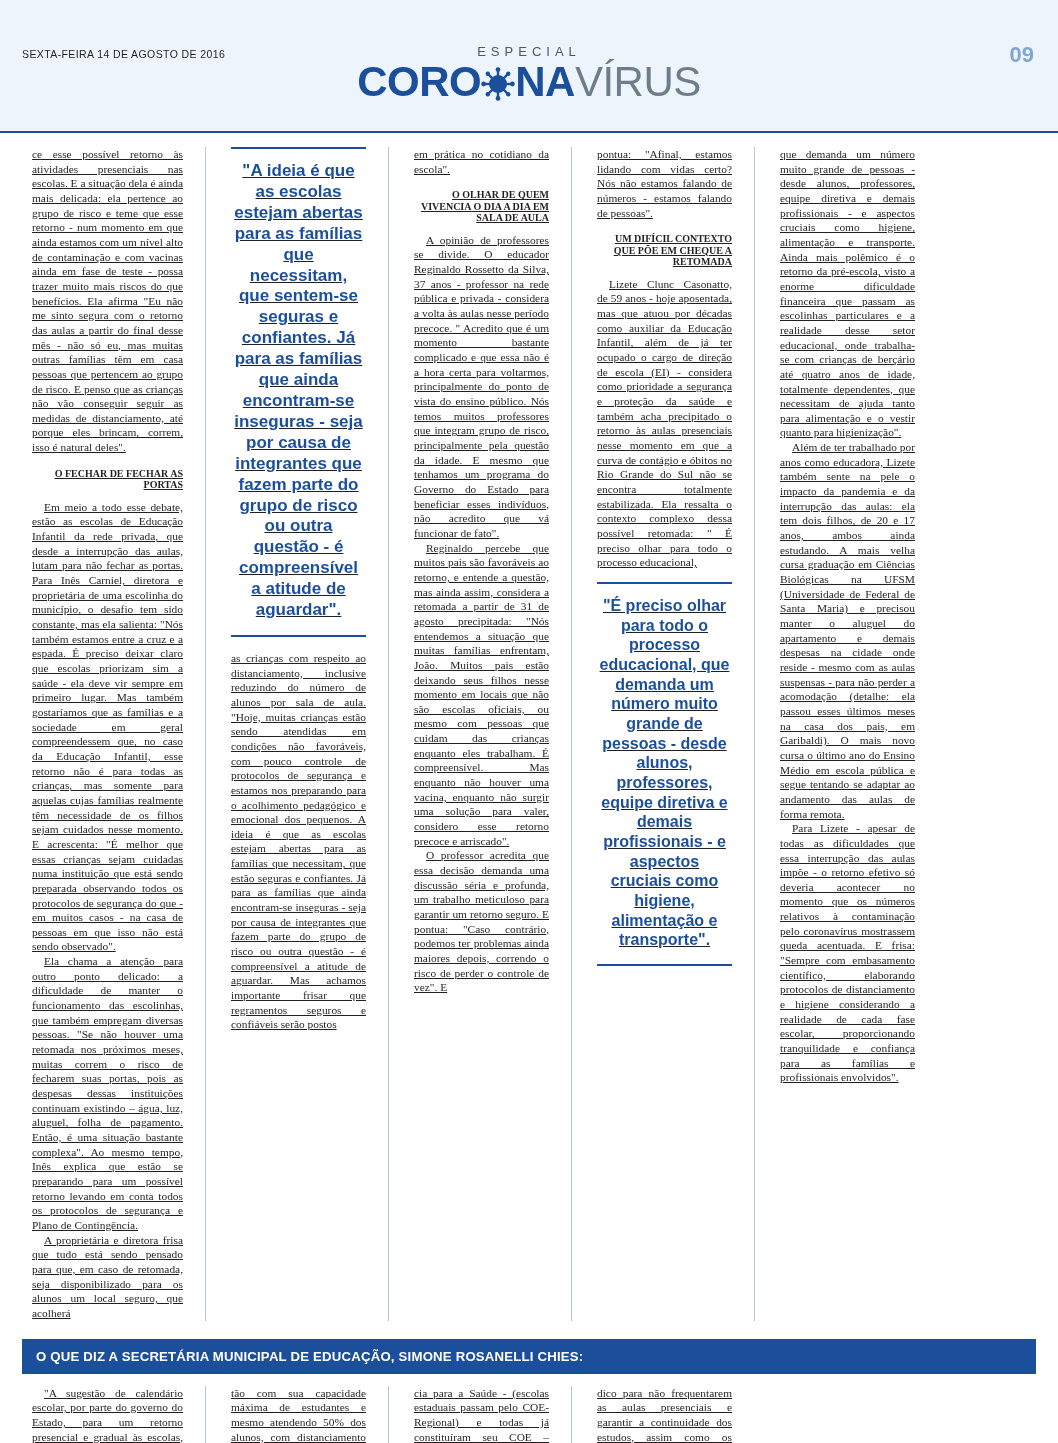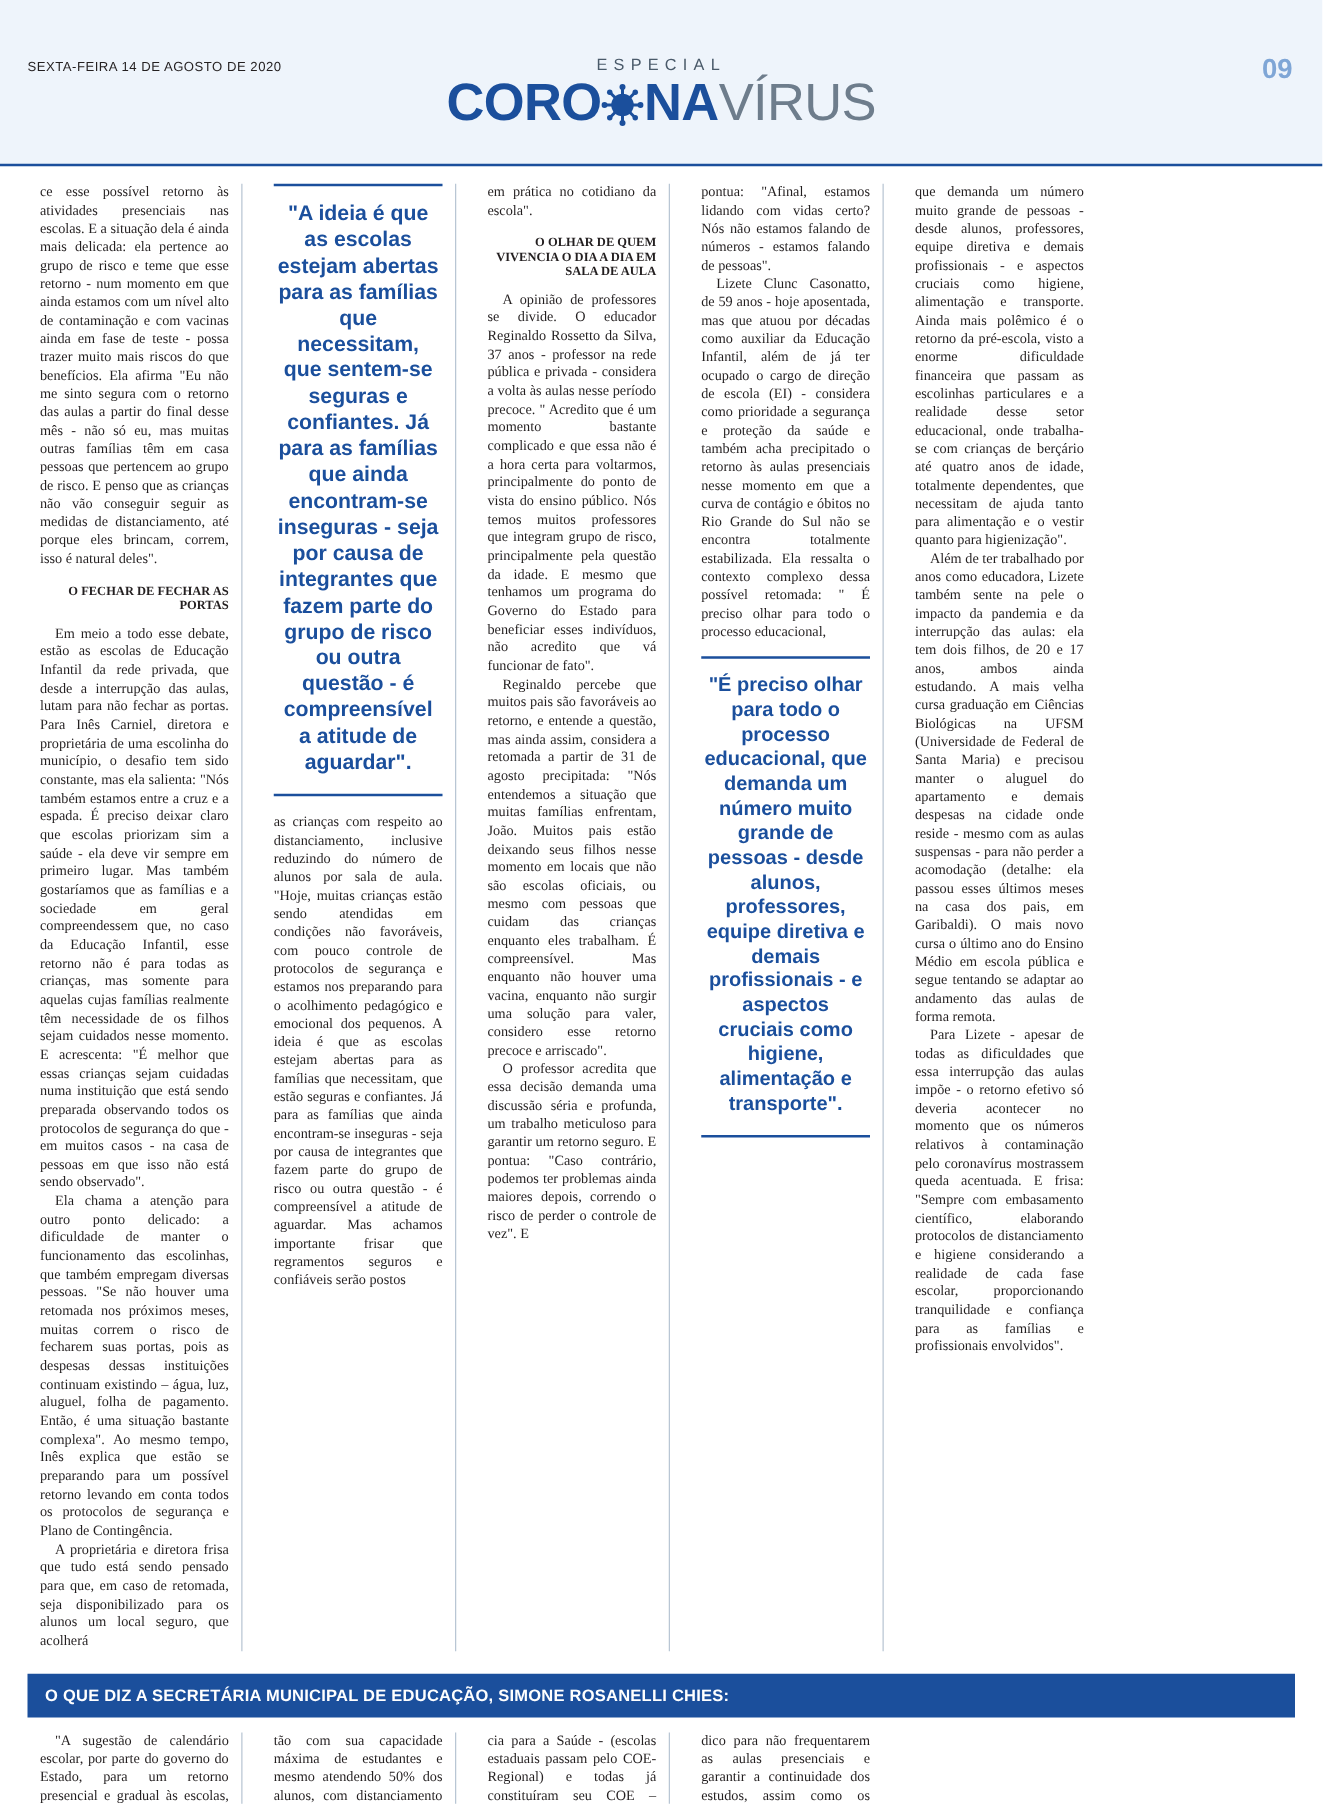--- a/index.html
+++ b/index.html
@@ -69,21 +69,22 @@
     color: #7fa6d6;
   }
 
   
   .page {
     position: relative;
     padding: 14px 22px 0 22px;
   }
   .cols {
     display: flex;
-    gap: 0;
+    gap: 12px;
+    text-decoration: underline;
   }
   .col {
     width: 171px;
     padding: 0 10px;
     position: relative;
   }
   .col + .col { border-left: 1px solid #b9c6d4; padding-left: 25px; }
 
   p {
     margin: 0;
@@ -137,21 +138,21 @@
   }
   .lower {
     padding: 12px 22px 0 22px;
   }
   .lower .cols .col { width: 171px; }
 </style>
 </head>
 <body>
 
 <div class="masthead">
-  <div class="masthead-date">SEXTA-FEIRA 14 DE AGOSTO DE 2020</div>
+  <div class="masthead-date">SEXTA-FEIRA 14 DE AGOSTO DE 2016</div>
 
   <div class="masthead-center">
     <div class="masthead-kicker">ESPECIAL</div>
     <div class="masthead-logo">
       <span class="logo-corona">CORO</span><span class="virus-dot"><svg width="34" height="34" viewBox="0 0 34 34" aria-hidden="true">
             <g stroke="#1b4f9c" stroke-width="2.4">
               <line x1="17" y1="2" x2="17" y2="32"></line>
               <line x1="2" y1="17" x2="32" y2="17"></line>
               <line x1="6.4" y1="6.4" x2="27.6" y2="27.6"></line>
               <line x1="27.6" y1="6.4" x2="6.4" y2="27.6"></line>
@@ -191,20 +192,21 @@
     <div class="col">
       <p>em prática no cotidiano da escola".</p>
       <h2 class="subhead">O OLHAR DE QUEM VIVENCIA O DIA A DIA EM SALA DE AULA</h2>
       <p class="indent">A opinião de professores se divide. O educador Reginaldo Rossetto da Silva, 37 anos - professor na rede pública e privada - considera a volta às aulas nesse período precoce. " Acredito que é um momento bastante complicado e que essa não é a hora certa para voltarmos, principalmente do ponto de vista do ensino público. Nós temos muitos professores que integram grupo de risco, principalmente pela questão da idade. E mesmo que tenhamos um programa do Governo do Estado para beneficiar esses indivíduos, não acredito que vá funcionar de fato".</p>
       <p class="indent">Reginaldo percebe que muitos pais são favoráveis ao retorno, e entende a questão, mas ainda assim, considera a retomada a partir de 31 de agosto precipitada: "Nós entendemos a situação que muitas famílias enfrentam, João. Muitos pais estão deixando seus filhos nesse momento em locais que não são escolas oficiais, ou mesmo com pessoas que cuidam das crianças enquanto eles trabalham. É compreensível. Mas enquanto não houver uma vacina, enquanto não surgir uma solução para valer, considero esse retorno precoce e arriscado".</p>
       <p class="indent">O professor acredita que essa decisão demanda uma discussão séria e profunda, um trabalho meticuloso para garantir um retorno seguro. E pontua: "Caso contrário, podemos ter problemas ainda maiores depois, correndo o risco de perder o controle de vez". E</p>
     </div>
 
     <div class="col">
       <p>pontua: "Afinal, estamos lidando com vidas certo? Nós não estamos falando de números - estamos falando de pessoas".</p>
+      <h2 class="subhead">UM DIFÍCIL CONTEXTO QUE PÕE EM CHEQUE A RETOMADA</h2>
       <p class="indent">Lizete Clunc Casonatto, de 59 anos - hoje aposentada, mas que atuou por décadas como auxiliar da Educação Infantil, além de já ter ocupado o cargo de direção de escola (EI) - considera como prioridade a segurança e proteção da saúde e também acha precipitado o retorno às aulas presenciais nesse momento em que a curva de contágio e óbitos no Rio Grande do Sul não se encontra totalmente estabilizada. Ela ressalta o contexto complexo dessa possível retomada: " É preciso olhar para todo o processo educacional,</p>
       <div class="pullquote second">"É preciso olhar para todo o processo educacional, que demanda um número muito grande de pessoas - desde alunos, professores, equipe diretiva e demais profissionais - e aspectos cruciais como higiene, alimentação e transporte".</div>
     </div>
 
     <div class="col">
       <p>que demanda um número muito grande de pessoas - desde alunos, professores, equipe diretiva e demais profissionais - e aspectos cruciais como higiene, alimentação e transporte. Ainda mais polêmico é o retorno da pré-escola, visto a enorme dificuldade financeira que passam as escolinhas particulares e a realidade desse setor educacional, onde trabalha-se com crianças de berçário até quatro anos de idade, totalmente dependentes, que necessitam de ajuda tanto para alimentação e o vestir quanto para higienização".</p>
       <p class="indent">Além de ter trabalhado por anos como educadora, Lizete também sente na pele o impacto da pandemia e da interrupção das aulas: ela tem dois filhos, de 20 e 17 anos, ambos ainda estudando. A mais velha cursa graduação em Ciências Biológicas na UFSM (Universidade de Federal de Santa Maria) e precisou manter o aluguel do apartamento e demais despesas na cidade onde reside - mesmo com as aulas suspensas - para não perder a acomodação (detalhe: ela passou esses últimos meses na casa dos pais, em Garibaldi). O mais novo cursa o último ano do Ensino Médio em escola pública e segue tentando se adaptar ao andamento das aulas de forma remota.</p>
       <p class="indent">Para Lizete - apesar de todas as dificuldades que essa interrupção das aulas impõe - o retorno efetivo só deveria acontecer no momento que os números relativos à contaminação pelo coronavírus mostrassem queda acentuada. E frisa: "Sempre com embasamento científico, elaborando protocolos de distanciamento e higiene considerando a realidade de cada fase escolar, proporcionando tranquilidade e confiança para as famílias e profissionais envolvidos".</p>
     </div>
 

